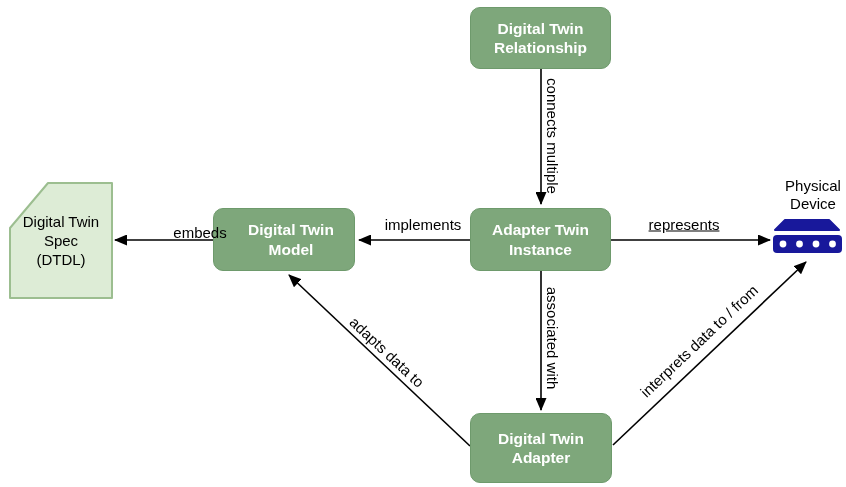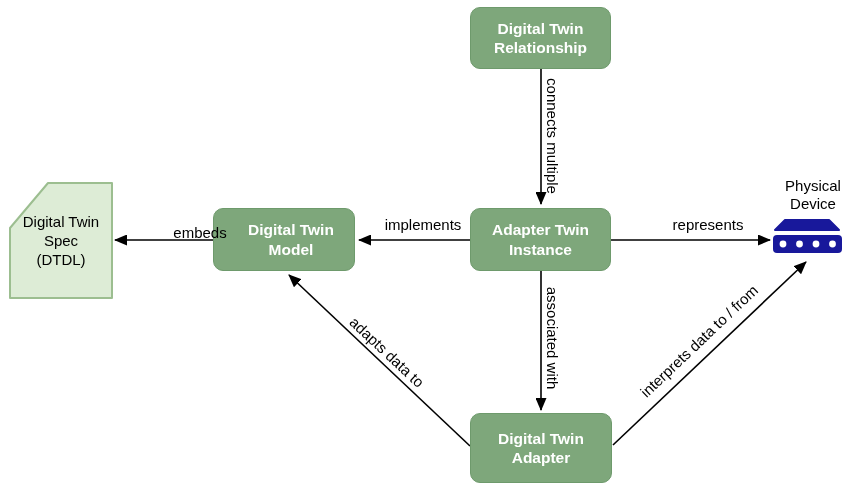--- a/index.html
+++ b/index.html
@@ -48,21 +48,21 @@
   .edge-label{
     position:absolute;
     color:var(--label-text,#000);
     font-size:15px;white-space:nowrap;
     transform:translate(-50%,-50%);
   }
   #l-connects{left:552px;top:136px;transform:translate(-50%,-50%) rotate(90deg);}
   #l-associated{left:552px;top:338px;transform:translate(-50%,-50%) rotate(90deg);}
   #l-implements{left:415px;top:224px;margin-left:8px;}
   #l-embeds{left:164px;top:232px;margin-left:36px;}
-  #l-represents{left:708px;top:224px;}
+  #l-represents{left:684px;top:224px;text-decoration:underline;}
   #l-adapts{left:387px;top:352px;transform:translate(-50%,-50%) rotate(43deg);}
   #l-interprets{left:699px;top:341px;transform:translate(-50%,-50%) rotate(-43.5deg);}
 </style>
 </head>
 <body>
 
 <div id="canvas">
 
   <svg id="edges" viewBox="0 0 846 487">
     <defs>

